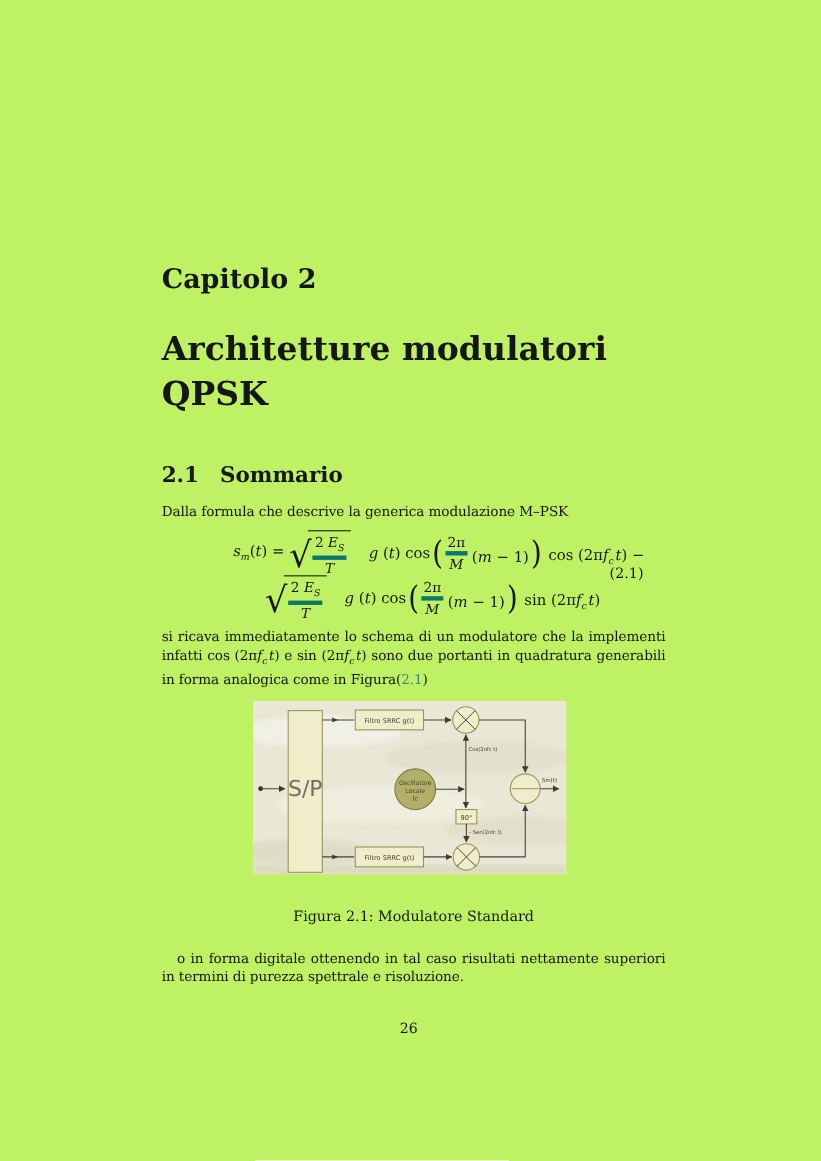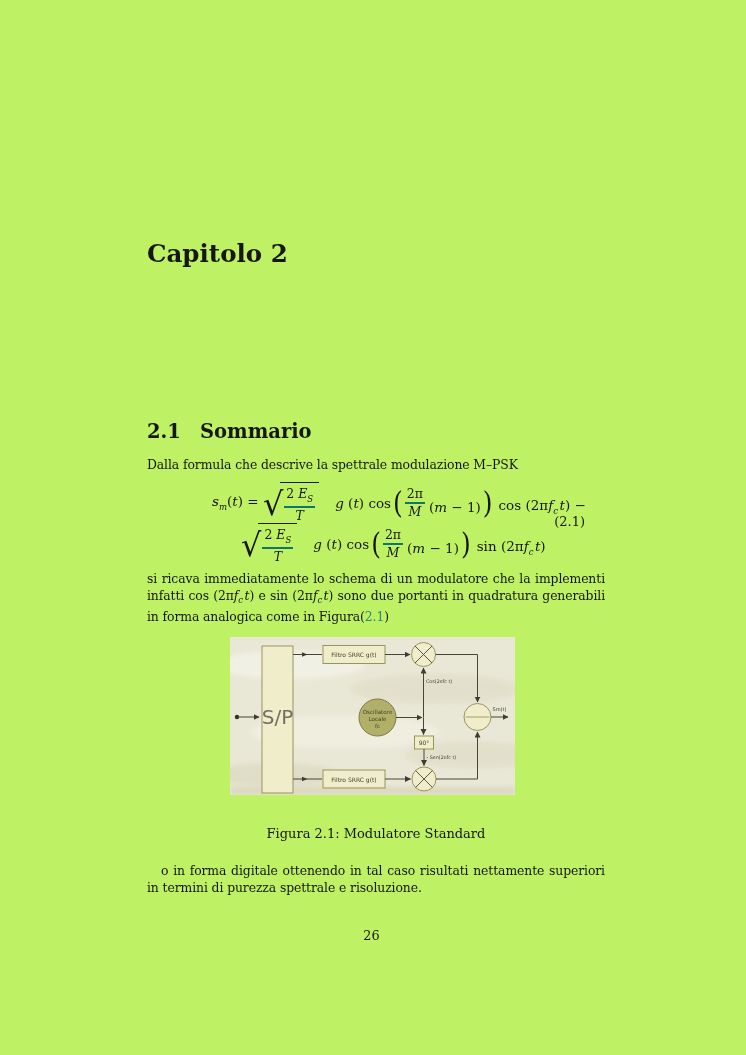--- a/index.html
+++ b/index.html
@@ -29,47 +29,51 @@
   
   .equation { left:147px; top:482px; width:458px; font-size:13.5px; }
   .eq-line { display:flex; align-items:center; height:41px; white-space:pre; }
   .eq-line1 { margin-left:49px; }
   .eq-line2 { margin-left:94px; }
   .eq-num { position:absolute; right:20px; top:32px; font-size:13px; }
   .sqrt { display:inline-flex; align-items:center; }
   .rad-sym { font-size:32px; line-height:0.9; margin-right:-3px; transform:translateY(2px); }
   .rad-body { border-top:1.3px solid #1d1d1d; padding:2px 4px 0 4px; }
   .frac { display:inline-flex; flex-direction:column; align-items:center; line-height:1.12; font-size:12.5px; }
-  .frac .fnum { border-bottom:2px solid #0f766e; padding:0 2px 1px 2px; }
+  .frac .fnum { border-bottom:4px solid #0f766e; padding:0 2px 1px 2px; }
   .frac .fden { padding-top:1px; }
   .bp { font-size:25px; line-height:1; display:inline-block; transform:scaleY(1.18); margin:0 2px; }
   .tok { display:inline-block; white-space:pre;margin-left:16px; }
   .gap4 { margin-left:4px;margin-top:8px; }
 
   .figure-wrap { left:230px; top:637px; width:285px; height:126px; }
   .caption { left:147px; top:826px; width:458px; text-align:center; font-size:13px; white-space:nowrap; }
   .page-number { left:0; top:928px; width:743px; text-align:center; font-size:12.8px; }
 
   svg text { font-family:"DejaVu Sans", sans-serif; }
   .fl { stroke:#45453a; stroke-width:1; fill:none; }
   .flthin { stroke:#45453a; stroke-width:0.9; fill:none; }
 </style>
 </head>
 <body>
 
 <div class="page">
 
   <div class="abs chapter-label">Capitolo 2</div>
 
+  <div class="abs chapter-title">
+    <div>Architetture modulatori</div>
+    <div>QPSK</div>
+  </div>
 
   <div class="abs section-heading">
     <span class="secnum">2.1</span><span>Sommario</span>
   </div>
 
-  <div class="abs para para1">Dalla formula che descrive la spettrale modulazione M–PSK</div>
+  <div class="abs para para1">Dalla formula che descrive la generica modulazione M–PSK</div>
 
   <div class="abs equation">
     <div class="eq-line eq-line1">
       <span class="tok"><span class="it">s</span><sub class="it">m</sub><span>(</span><span class="it">t</span><span>) = </span></span>
       <span class="sqrt"><span class="rad-sym">√</span><span class="rad-body"><span class="frac"><span class="fnum"><span>2 </span><span class="it">E</span><sub class="it">S</sub></span><span class="fden it">T</span></span></span></span>
       <span class="tok"><span class="it">g</span><span> (</span><span class="it">t</span><span>) cos</span></span>
       <span class="bp">(</span>
       <span class="frac"><span class="fnum">2π</span><span class="fden it">M</span></span>
       <span class="tok gap4"><span>(</span><span class="it">m</span><span> − 1)</span></span>
       <span class="bp">)</span>

